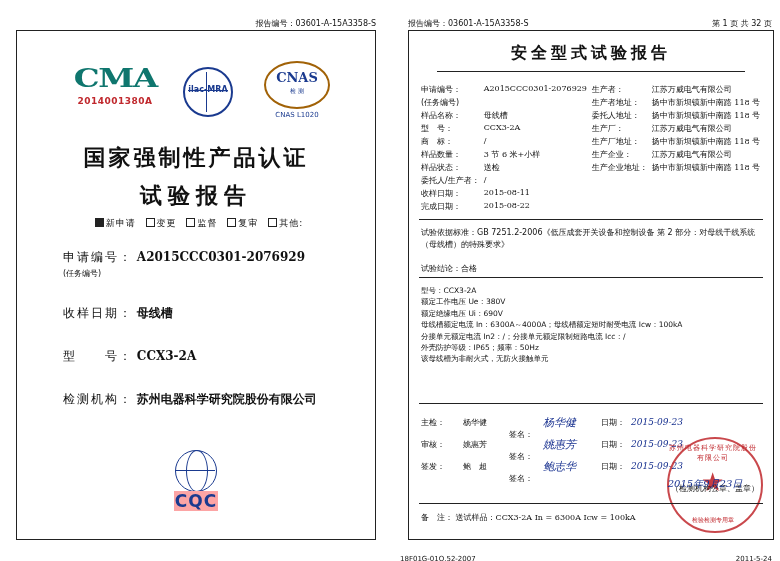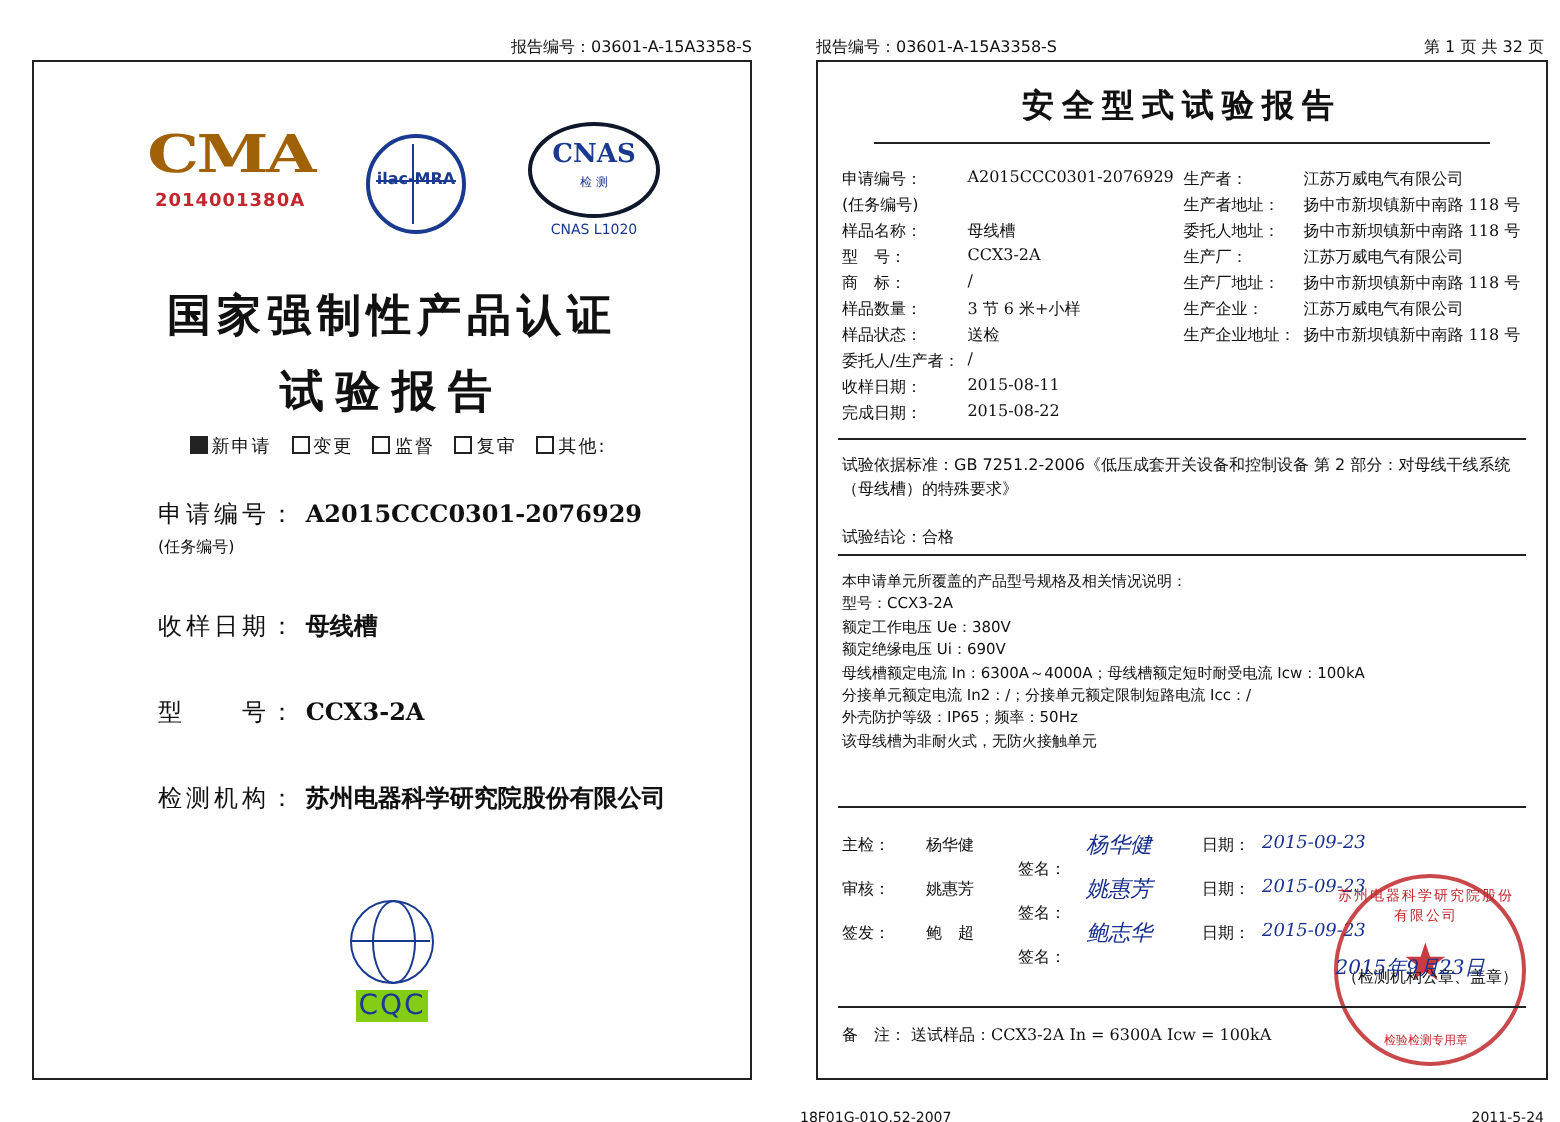--- a/index.html
+++ b/index.html
@@ -7,53 +7,53 @@
   .page{position:relative;width:780px;height:561px;background:#fff;}
   .hand{font-family:"DejaVu Serif","Liberation Serif",serif;color:#17308f;font-style:italic;}
 
   
   .left{position:absolute;left:0;top:0;width:390px;height:561px;}
   .left .repno{position:absolute;right:14px;top:18px;font-size:8px;white-space:nowrap;}
   .lbox{position:absolute;left:16px;top:30px;width:358px;height:508px;border:1px solid #222;}
 
   .logos{position:absolute;left:0;top:28px;width:100%;height:70px;}
   .cma{position:absolute;left:52px;top:4px;width:92px;text-align:center;}
-  .cma .mark{font-family:"DejaVu Serif","Liberation Serif",serif;font-size:26px;font-weight:bold;color:#a16207;letter-spacing:-1px;}
+  .cma .mark{font-family:"DejaVu Serif","Liberation Serif",serif;font-size:26px;font-weight:bold;color:#0f766e;letter-spacing:-1px;}
   .cma .mark .c1{display:inline-block;transform:scaleX(1.25);}
   .cma .num{margin-top:3px;font-size:9px;color:#c0282d;font-weight:bold;letter-spacing:.5px;}
   .ilac{position:absolute;left:160px;top:8px;width:62px;text-align:center;}
   .ilac .ring{width:46px;height:46px;border-radius:50%;border:2px solid #1a3a8f;margin:0 auto;position:relative;overflow:hidden;}
   .ilac .ring:before{content:"";position:absolute;left:3px;top:21px;width:40px;height:1px;background:#1a3a8f;}
   .ilac .ring:after{content:"";position:absolute;left:21px;top:3px;width:1px;height:40px;background:#1a3a8f;}
   .ilac .t{position:absolute;left:0;top:16px;width:100%;text-align:center;font-size:8px;font-weight:bold;color:#1a3a8f;}
   .cnas{position:absolute;left:240px;top:2px;width:80px;text-align:center;}
-  .cnas .oval{width:62px;height:44px;border:2px solid #0f172a;border-radius:50%;margin:0 auto;position:relative;}
+  .cnas .oval{width:62px;height:44px;border:2px solid #a16207;border-radius:50%;margin:0 auto;position:relative;}
   .cnas .oval .n{position:absolute;left:0;top:7px;width:100%;text-align:center;font-size:13px;font-weight:bold;color:#1a3a8f;font-family:"DejaVu Serif","Liberation Serif",serif;}
   .cnas .oval .s{position:absolute;left:0;top:24px;width:100%;text-align:center;font-size:6px;color:#1a3a8f;}
   .cnas .cap{font-size:7px;color:#1a3a8f;margin-top:2px;}
 
   .ltitle{position:absolute;left:0;top:112px;width:100%;text-align:center;}
   .ltitle .l1{font-size:22px;font-weight:bold;letter-spacing:3px;}
   .ltitle .l2{font-size:22px;font-weight:bold;letter-spacing:6px;margin-top:8px;}
 
   .checkrow{position:absolute;left:0;top:186px;width:100%;text-align:center;font-size:9px;letter-spacing:1px;}
   .checkrow .bx{display:inline-block;width:7px;height:7px;border:1px solid #222;margin:0 2px -1px 6px;}
   .checkrow .filled{background:#222;}
 
-  .lfields{position:absolute;left:62px;top:218px;width:300px;font-size:12px;}
+  .lfields{position:absolute;left:46px;top:218px;width:300px;font-size:12px;}
   .lfields .row{margin-bottom:26px;position:relative;}
   .lfields .lbl{display:inline-block;letter-spacing:2px;}
   .lfields .val{font-family:"DejaVu Serif","Liberation Serif",serif;font-weight:bold;}
   .lfields .sub{font-size:8px;margin-top:2px;}
 
   .cqc{position:absolute;left:0;bottom:28px;width:100%;text-align:center;}
   .cqc .globe{width:40px;height:40px;border:1.5px solid #1a3a8f;border-radius:50%;margin:0 auto;position:relative;}
   .cqc .globe:before{content:"";position:absolute;left:-1px;top:19px;width:40px;height:1px;background:#1a3a8f;}
   .cqc .globe:after{content:"";position:absolute;left:10px;top:-1px;width:20px;height:40px;border:1px solid #1a3a8f;border-radius:50%;}
-  .cqc .txt{font-size:14px;font-weight:normal;color:#1a3a8f;margin-top:-27px;letter-spacing:1px;position:relative;z-index:2;background:#84cc16;display:inline-block;padding:0 1px;}
+  .cqc .txt{font-size:17px;font-weight:bold;color:#1a3a8f;margin-top:-27px;letter-spacing:1px;position:relative;z-index:2;background:#fca5a5;display:inline-block;padding:0 1px;}
 
   
   .right{position:absolute;left:400px;top:0;width:380px;height:561px;}
   .right .hdr{position:absolute;left:8px;top:18px;width:364px;font-size:8px;display:flex;justify-content:space-between;}
   .rbox{position:absolute;left:8px;top:30px;width:364px;height:508px;border:1px solid #222;}
 
   .rtitle{position:absolute;left:0;top:12px;width:100%;text-align:center;font-size:16px;font-weight:bold;letter-spacing:4px;}
   .rtitle-ul{position:absolute;left:28px;top:40px;width:308px;border-bottom:1px solid #222;}
 
   .infotbl{position:absolute;left:10px;top:52px;width:344px;font-size:8px;border-collapse:collapse;}
@@ -247,21 +247,20 @@
         <span>试验依据标准：</span><span>GB 7251.2-2006《低压成套开关设备和控制设备 第 2 部分：对母线干线系统（母线槽）的特殊要求》</span>
       </div>
 
       <div class="concl" style="top:232px;">
         <span>试验结论：</span><span>合格</span>
       </div>
 
       <div class="hline" style="top:246px;"></div>
 
       <div class="specs" style="top:254px;">
-        <div>本申请单元所覆盖的产品型号规格及相关情况说明：</div>
         <div>型号：CCX3-2A</div>
         <div>额定工作电压 Ue：380V</div>
         <div>额定绝缘电压 Ui：690V</div>
         <div>母线槽额定电流 In：6300A～4000A；母线槽额定短时耐受电流 Icw：100kA</div>
         <div>分接单元额定电流 In2：/；分接单元额定限制短路电流 Icc：/</div>
         <div>外壳防护等级：IP65；频率：50Hz</div>
         <div>该母线槽为非耐火式，无防火接触单元</div>
       </div>
 
       <div class="hline" style="top:372px;"></div>

